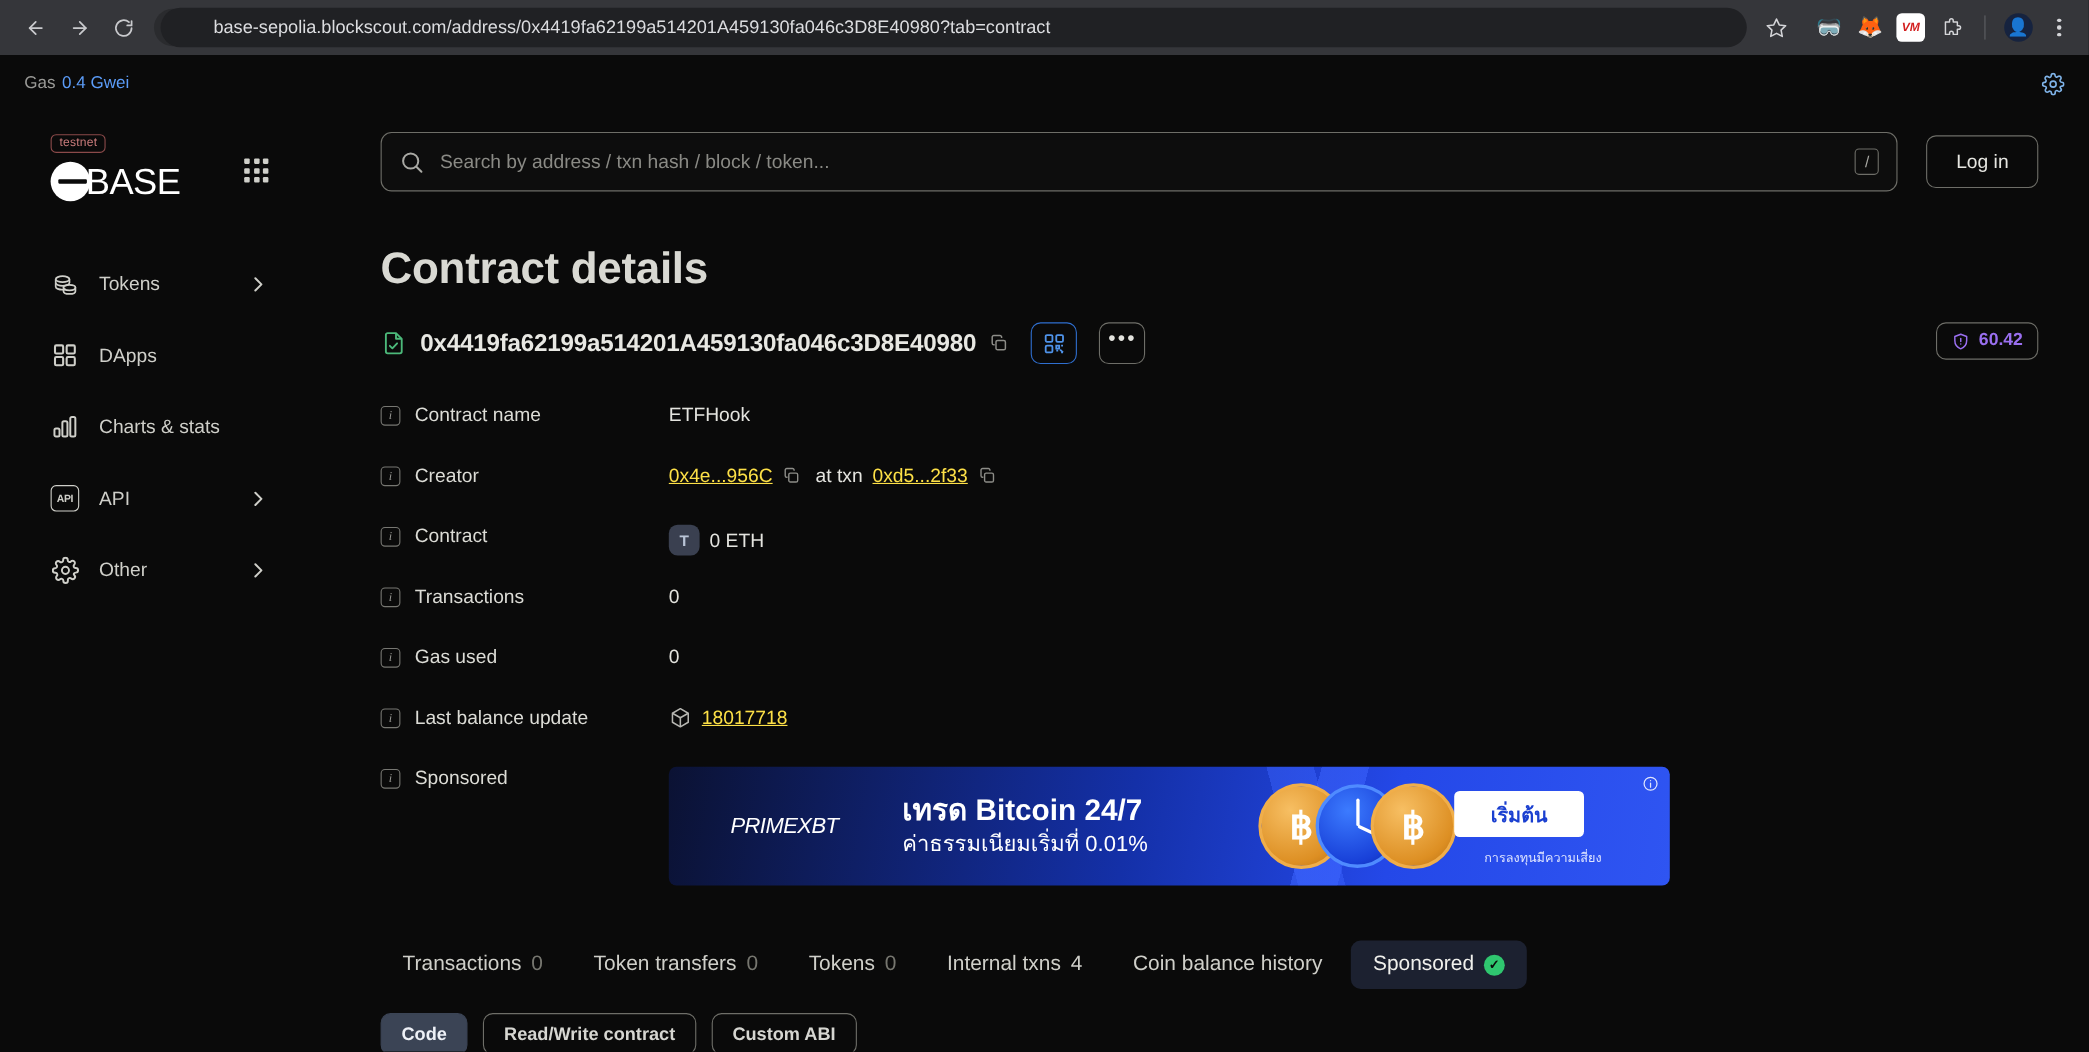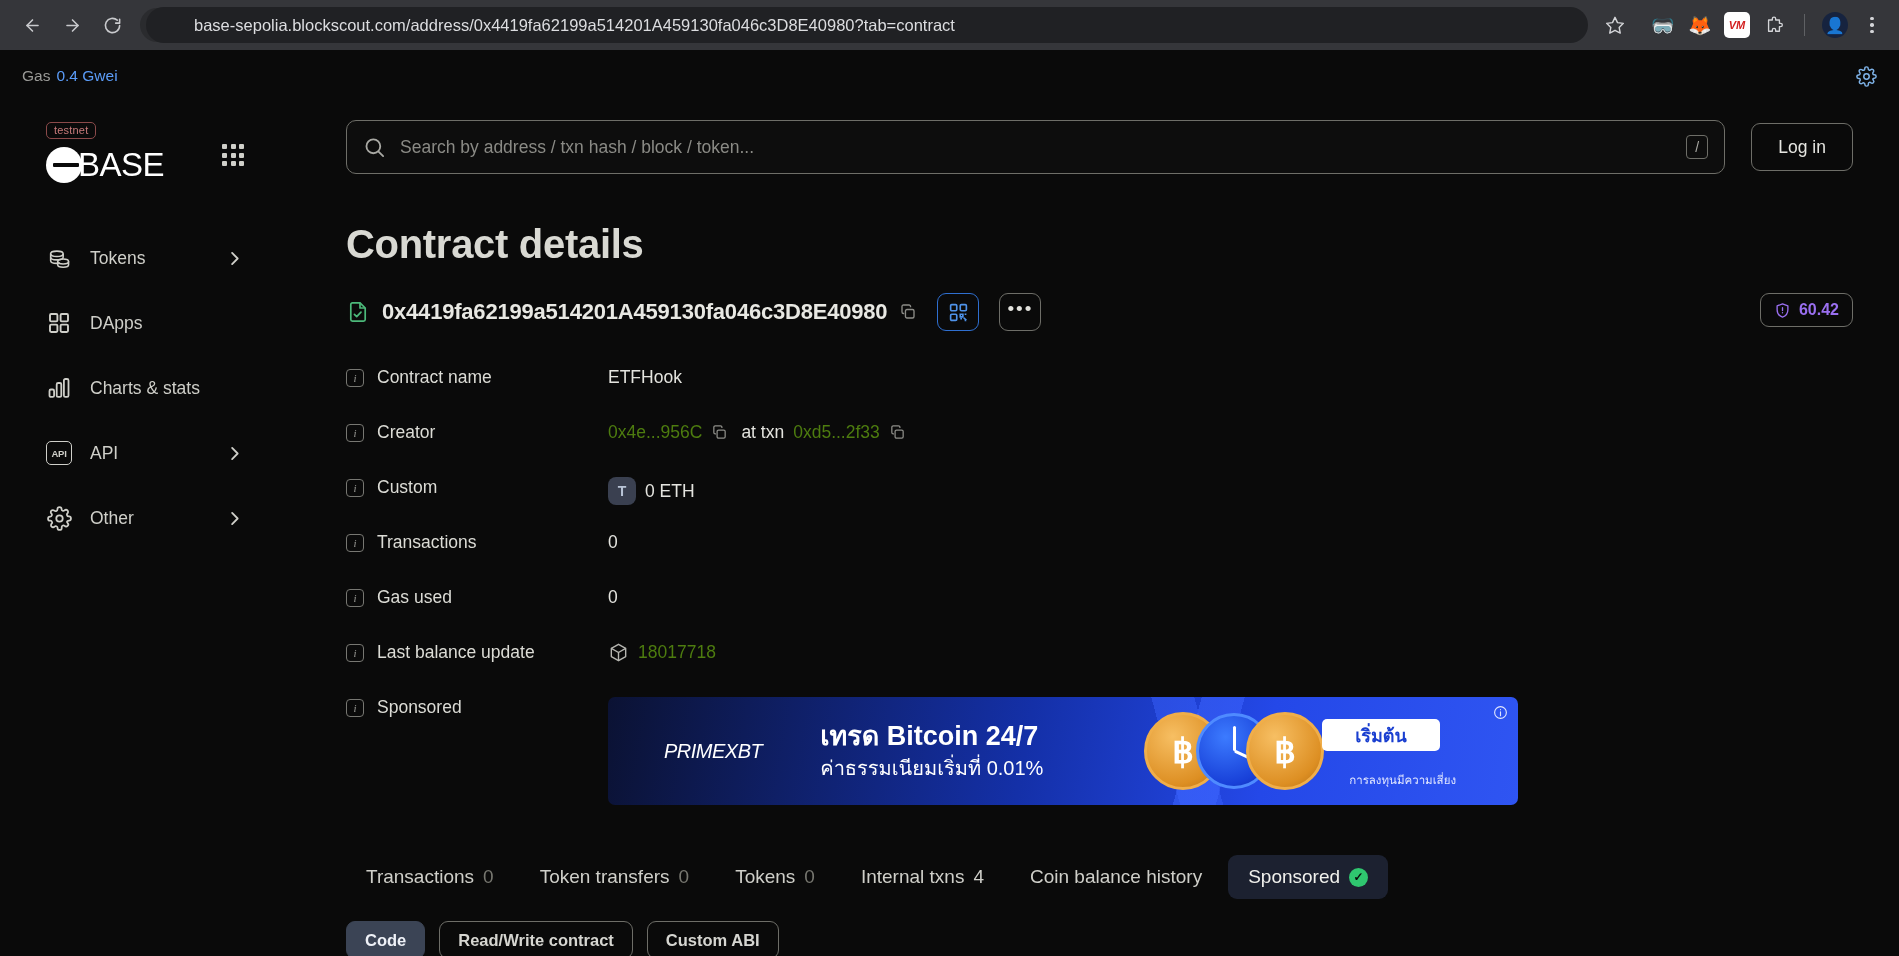--- a/index.html
+++ b/index.html
@@ -156,21 +156,21 @@
   .details { margin-top: 34px; }
   .drow { display: flex; align-items: flex-start; min-height: 55px; }
   .dlabel { width: 262px; flex: 0 0 262px; display: flex; align-items: center; gap: 13px; color: #dcdcd6; font-size: 17.5px; padding-top: 2px; }
   .info-ico {
     width: 18px; height: 18px; border: 1.3px solid #777772; border-radius: 4px;
     display: flex; align-items: center; justify-content: center;
     color: #9a9a95; font-size: 11px; font-style: italic; flex: 0 0 auto;
     font-family: "Liberation Serif", serif;
   }
   .dvalue { display: flex; align-items: center; gap: 9px; color: #e4e4df; font-size: 17.5px; padding-top: 2px; flex-wrap: wrap; }
-  .link { color: #4d7c0f; }
+  .link { color: #fde047; text-decoration: underline; }
   .tok-badge {
     width: 28px; height: 28px; border-radius: 8px; background: #3a4050;
     display: flex; align-items: center; justify-content: center;
     color: #b9c4d6; font-size: 14px; font-weight: bold; flex: 0 0 auto;
   }
   .cube-ico { color: #b6b6b1; display: flex; }
 
   
   .ad {
     width: 910px; height: 108px; border-radius: 7px; overflow: hidden;
@@ -201,21 +201,21 @@
     border-radius: 50%; background: radial-gradient(circle at 38% 30%, #3c7bff, #1840d8 72%, #0f2aa0);
     border: 3px solid #4f8bff;
   }
   .clock::before, .clock::after {
     content: ""; position: absolute; background: #fff; border-radius: 2px; transform-origin: bottom center;
   }
   .clock::before { width: 3px; height: 25px; left: 34px; top: 10px; }
   .clock::after { width: 3px; height: 19px; left: 34px; top: 16px; transform: rotate(115deg); }
   .ad-cta {
     position: absolute; right: 78px; top: 22px;
-    width: 118px; height: 32px; background: #fff; border-radius: 5px;
+    width: 118px; height: 42px; background: #fff; border-radius: 5px;
     display: flex; align-items: center; justify-content: center;
     color: #1a3fd0; font-size: 18px; font-weight: bold; z-index: 2;
   }
   .ad-disc { position: absolute; right: 62px; bottom: 16px; color: #dfe5ff; font-size: 11.5px; z-index: 2; }
   .ad-info { position: absolute; right: 10px; top: 8px; color: #fff; opacity: .85; z-index: 3; display: flex; }
 
   
   .tabs { display: flex; align-items: center; gap: 6px; margin-top: 50px; }
   .tab {
     height: 44px; padding: 0 20px; border-radius: 9px;
@@ -490,21 +490,21 @@
                 <rect x="8.6" y="8.6" width="11.4" height="11.4" rx="2"></rect>
                 <path d="M15.4 5.6V4.6a2 2 0 0 0-2-2H6a2 2 0 0 0-2 2v7.4a2 2 0 0 0 2 2h1"></path>
               </svg>
           </span>
         </div>
       </div>
 
       <div class="drow">
         <div class="dlabel">
           <span class="info-ico">i</span>
-          <span>Custom</span>
+          <span>Contract</span>
         </div>
         <div class="dvalue">
           <span class="tok-badge">T</span>
           <span>0 ETH</span>
         </div>
       </div>
 
       <div class="drow">
         <div class="dlabel">
           <span class="info-ico">i</span>

